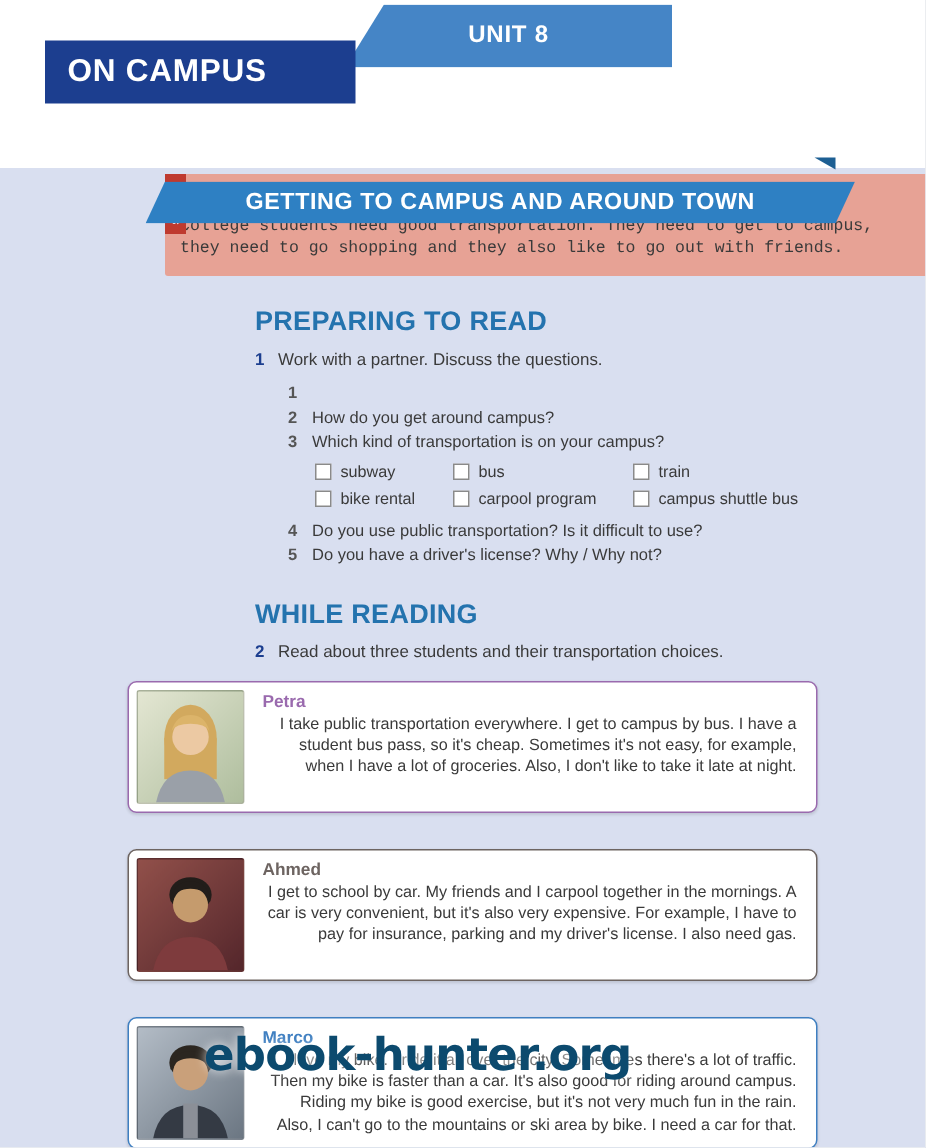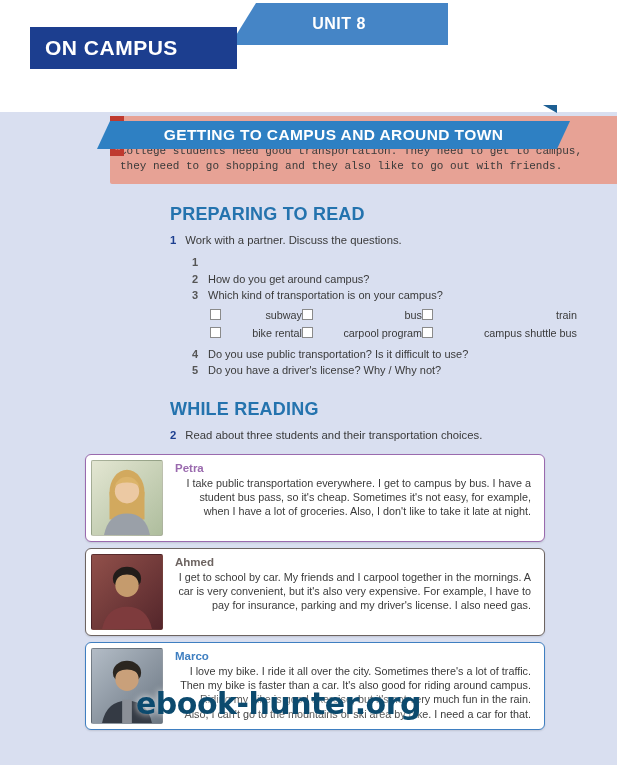--- a/index.html
+++ b/index.html
@@ -71,30 +71,30 @@
   .ex-num { color:var(--navy,#1c3e8f); font-weight:bold; }
 
   .questions { margin:8px 40px 0 192px; }
   .q-row { display:flex; gap:8px; line-height:16.5px; font-size:11px; color:#3a3a3a; }
   .q-num { font-weight:bold; color:#555; min-width:8px; }
 
   .cb-grid {
     display:grid; grid-template-columns:92px 120px auto;
     row-gap:6px; margin:5px 0 7px 18px; font-size:10.8px; color:#3a3a3a;
   }
-  .cb { display:flex; align-items:center; gap:6px; cursor:pointer;justify-content:space-between; }
+  .cb { display:flex; align-items:center; gap:6px; cursor:pointer; }
   .cb .box {
     width:11px; height:11px; background:#fff; border:1px solid #8a8a8a;
     display:inline-block; flex:0 0 11px;
   }
 
   .cards { margin:13px 72px 0 85px; width:460px; }
   .card {
     display:flex; gap:10px; background:#fff; border-radius:6px;
-    border:1px solid var(--accent,#bbb); padding:5px; margin-bottom:6px;
+    border:1px solid var(--accent,#bbb); padding:5px; margin-bottom:24px;
     box-shadow:0 1px 2px rgba(0,0,0,.12);
   }
   .photo {
     flex:0 0 72px; min-height:76px; border-radius:2px; overflow:hidden;
     position:relative; border:1px solid rgba(0,0,0,.15);
   }
   .photo svg { position:absolute; inset:0; width:100%; height:100%; }
   .photo-petra { background:linear-gradient(135deg,#e3e6d2,#aebd9d); }
   .photo-marco { background:linear-gradient(135deg,#b3bcc6,#6b7682); }
   .photo-ahmed { background:linear-gradient(135deg,#91504a,#54262b); }

